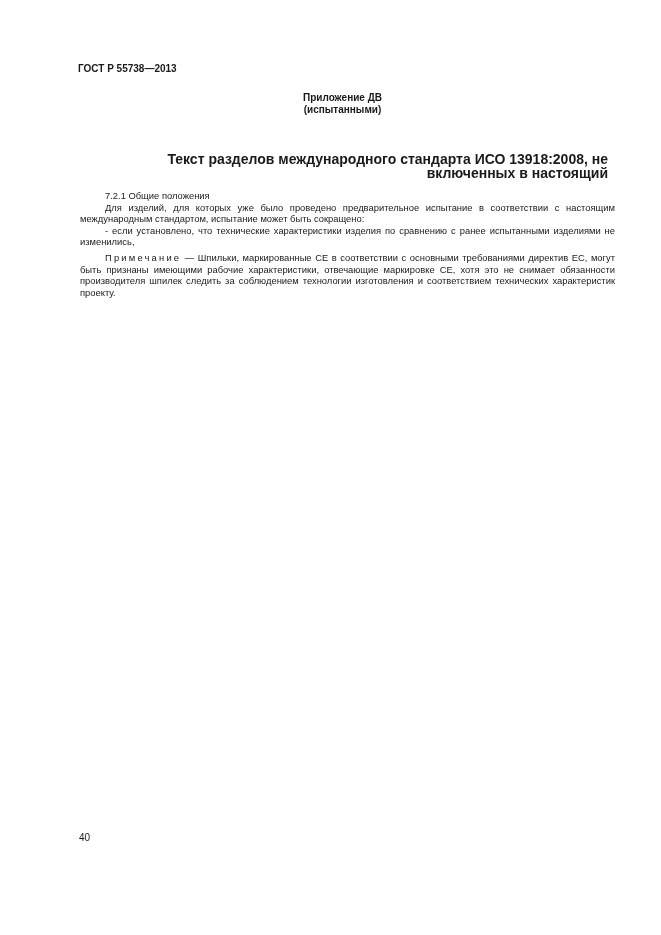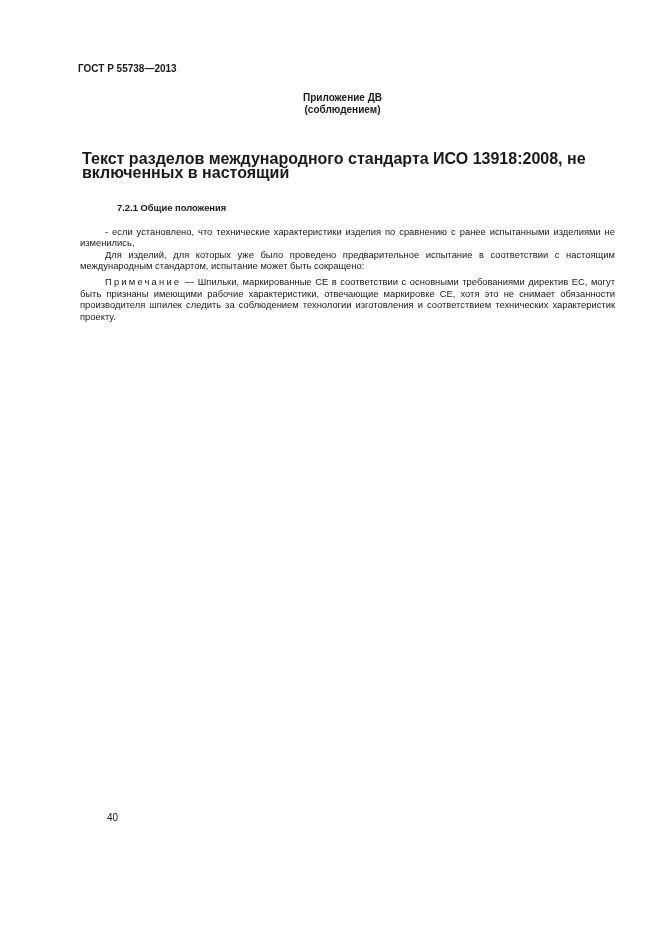--- a/index.html
+++ b/index.html
@@ -1,46 +1,46 @@
 <!DOCTYPE html>
 <html><head>
   <meta charset="utf-8">
   <style>
     html, body { margin: 0; padding: 0; background: #ffffff; }
     body { width: 661px; height: 935px; position: relative; overflow: hidden;
            font-family: "Liberation Sans", sans-serif; color: #1a1a1a; }
     .doc-id { position: absolute; left: 78px; top: 63px; font-size: 10px; font-weight: bold; }
     .annex { position: absolute; left: 0; width: 661px; top: 92px; text-align: center; font-size: 10px; font-weight: bold; line-height: 12px; }
     .annex .title { padding-left: 24px; }
-    .heading { position: absolute; left: 82px; width: 526px; top: 152px; text-align: left;
-               font-size: 16px; font-weight: bold; line-height: 14px; }
+    .heading { position: absolute; left: 82px; width: 526px; top: 152px; text-align: right;
+               font-size: 14px; font-weight: bold; line-height: 14px; }
     .body { position: absolute; left: 80px; width: 535px; top: 190px; font-size: 9.4px; line-height: 11.6px; }
-    .sec-title { font-weight: bold; padding-left: 25px; margin: 12px; }
+    .sec-title { font-weight: normal; padding-left: 25px; margin: 0; }
     p { margin: 0; text-align: justify; }
     .indent { text-indent: 25px; }
     .gap { height: 4px; }
     .spaced { letter-spacing: 2.2px; }
-    .page-num { position: absolute; left: 79px; top: 812px; font-size: 10px; margin-left: 28px; }
+    .page-num { position: absolute; left: 79px; top: 832px; font-size: 10px; }
   </style>
 </head>
 <body>
 
 <div class="doc-id">ГОСТ Р 55738—2013</div>
 
 <div class="annex">
   <div class="title">Приложение ДВ</div>
-  <div class="title">(соблюдением)</div>
+  <div class="title">(испытанными)</div>
 </div>
 
 <div class="heading">
   <div>Текст разделов международного стандарта ИСО 13918:2008, не включенных в настоящий</div>
 </div>
 
 <div class="body">
   <p class="sec-title">7.2.1 Общие положения</p>
+  <p class="indent">Для изделий, для которых уже было проведено предварительное испытание в соответствии с настоящим международным стандартом, испытание может быть сокращено:</p>
   <p class="indent">- если установлено, что технические характеристики изделия по сравнению с ранее испытанными изделиями не изменились,</p>
-  <p class="indent">Для изделий, для которых уже было проведено предварительное испытание в соответствии с настоящим международным стандартом, испытание может быть сокращено:</p>
   <div class="gap"></div>
   <p class="indent"><span class="spaced">Примечание</span><span> — Шпильки, маркированные CE в соответствии с основными требованиями директив ЕС, могут быть признаны имеющими рабочие характеристики, отвечающие маркировке CE, хотя это не снимает обязанности производителя шпилек следить за соблюдением технологии изготовления и соответствием технических характеристик проекту.</span></p>
   <div class="gap"></div>
 </div>
 
 <div class="page-num">40</div>
 
 </body></html>

